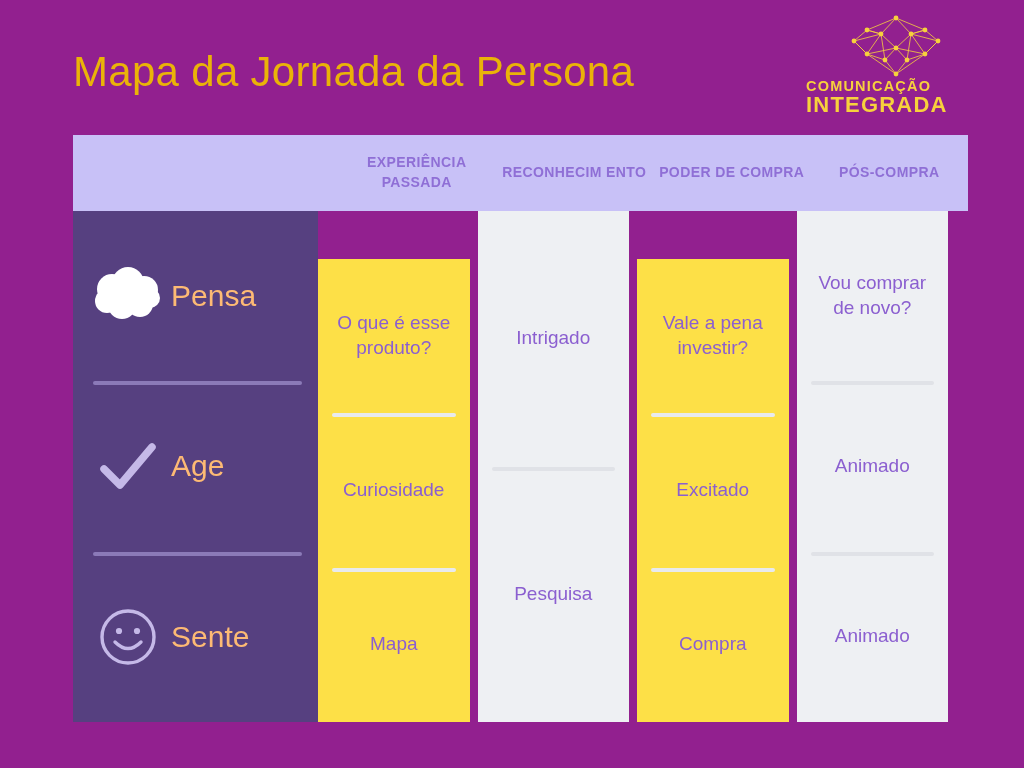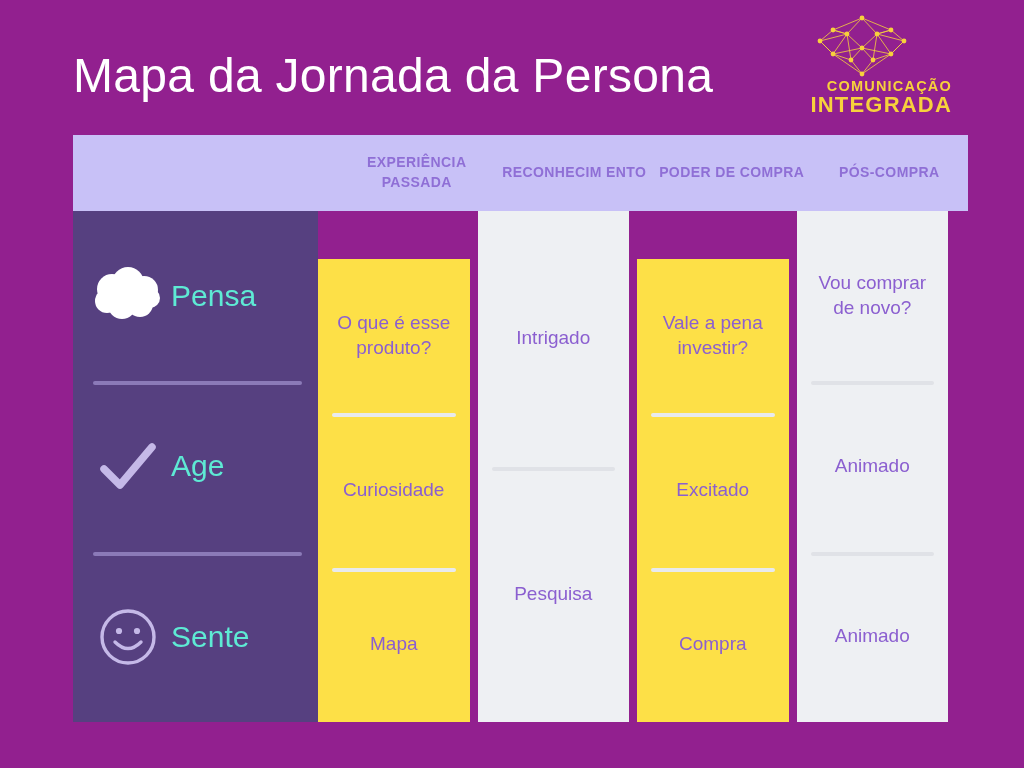--- a/index.html
+++ b/index.html
@@ -13,34 +13,34 @@
     background: #92208f;
     font-family: "Liberation Sans", sans-serif;
     position: relative;
   }
 
   
   #page-title {
     position: absolute;
     left: 73px;
     top: 48px;
-    font-size: 48px;
+    font-size: 42px;
     font-weight: 400;
-    color: #ffffff;
+    color: #eab308;
     letter-spacing: 0.3px;
     white-space: nowrap;
   }
 
   #brand-logo {
     position: absolute;
-    left: 772px;
+    left: 806px;
     top: 8px;
     width: 180px;
     height: 112px;
-    text-align: right;
+    text-align: left;
   }
   #brand-mark {
     width: 118px;
     height: 70px;
     margin: 0 auto;
     display: block;
   }
   .brand-line {
     color: #f7d13c;
     font-weight: 700;
@@ -126,21 +126,21 @@
   }
   .row-icon {
     width: 74px;
     flex: none;
     display: flex;
     align-items: center;
     justify-content: center;
   }
   .row-label-text {
     font-size: 30px;
-    color: #5eead4;
+    color: #fdba74;
     font-weight: 400;
     margin-left: 6px;
   }
 
   
   #columns-area {
     flex: 1 1 auto;
     display: flex;
   }
   .journey-column {

